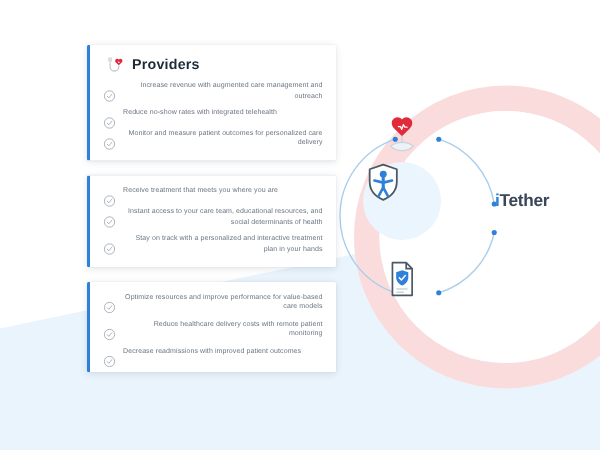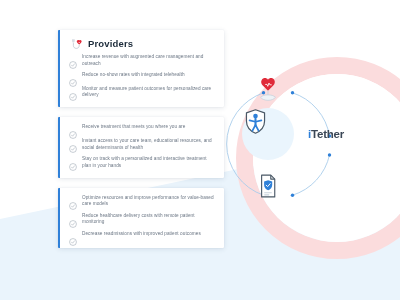--- a/index.html
+++ b/index.html
@@ -7,20 +7,21 @@
     width: 400px; height: 300px;
     overflow: hidden;
     font-family: "Liberation Sans", sans-serif;
     background: #ffffff;
   }
   #stage {
     position: relative;
     width: 400px; height: 300px;
     background: #ffffff;
     overflow: hidden;
+    text-align: right;
   }
 
   
   .bg-blue-wedge {
     position: absolute;
     left: 0; top: 0;
     width: 400px; height: 300px;
     background: #eaf4fc;
     clip-path: polygon(0% 73%, 100% 45%, 100% 100%, 0% 100%);
     z-index: 0;
@@ -112,21 +113,21 @@
     width: 30px; height: 30px;
   }
   .node-bottom {
     position: absolute;
     left: 41px; top: 93px;
     width: 30px; height: 30px;
   }
   .node-top svg, .node-bottom svg { width: 30px; height: 30px; display:block; }
   .brand {
     position: absolute;
-    left: 96px; top: 50px;
+    left: 118px; top: 50px;
     font-size: 11.5px;
     font-weight: bold;
     color: #3b4756;
     letter-spacing: -0.2px;
     white-space: nowrap;
   }
   .brand .brand-i { color: #2f80d8; }
 </style>
 </head>
 <body>

